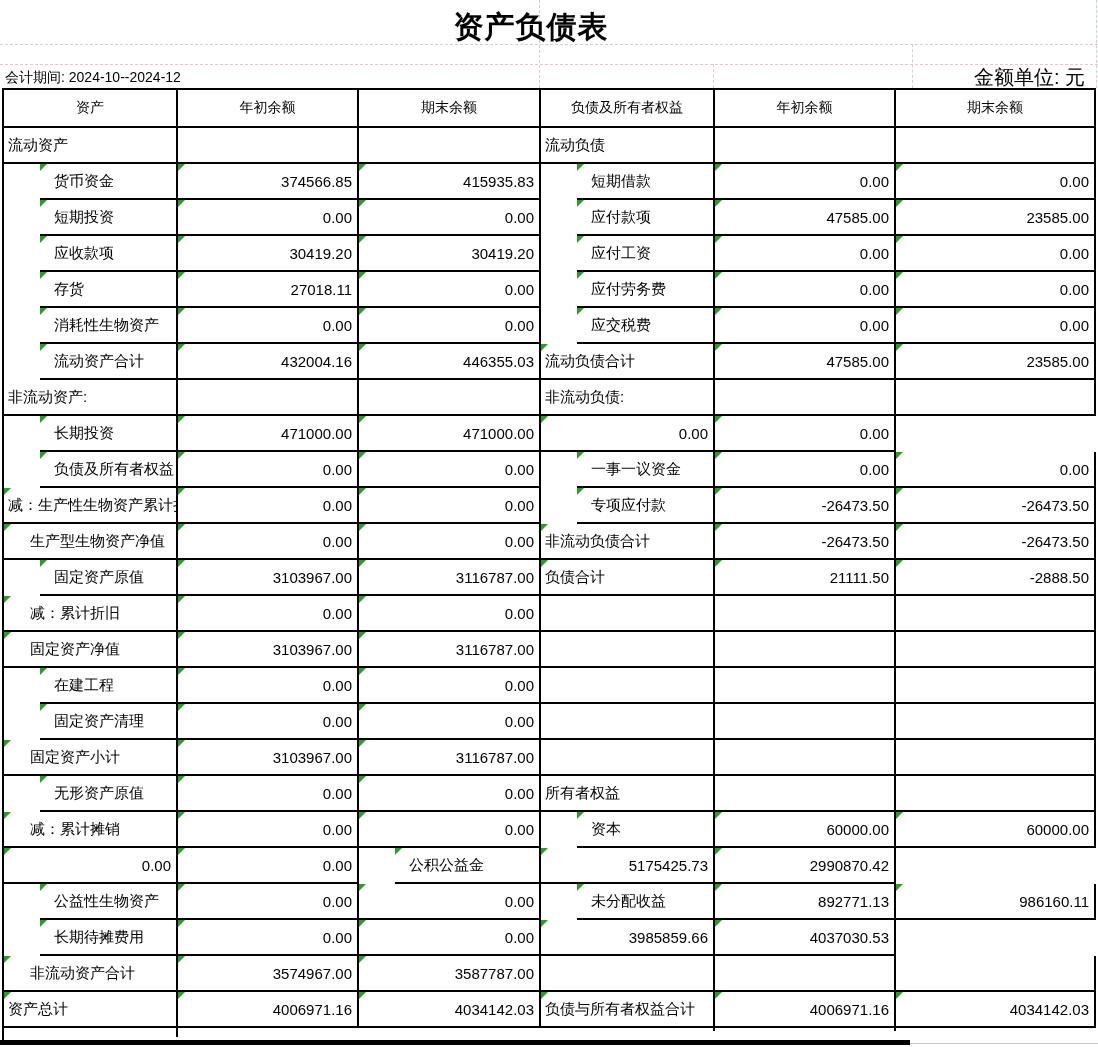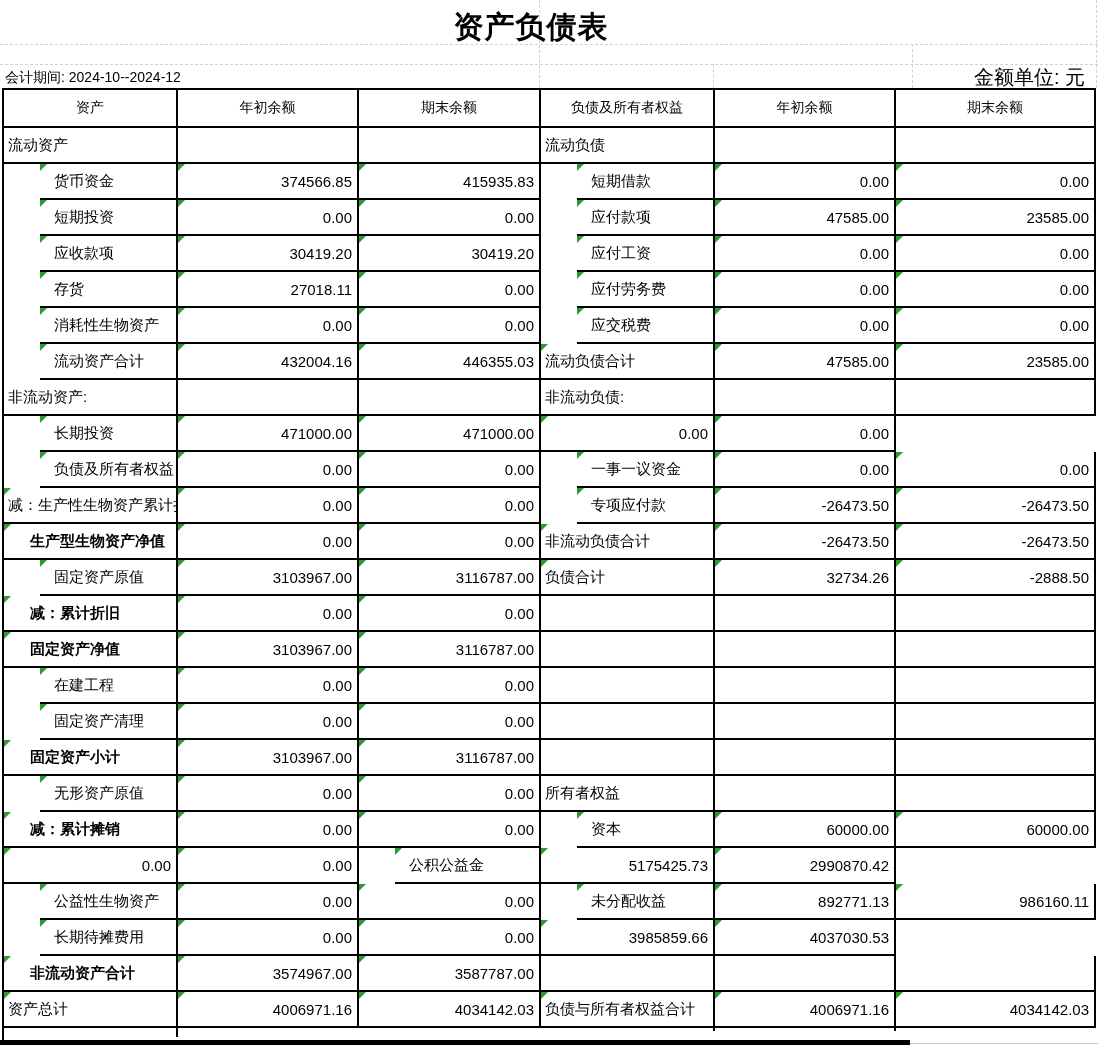--- a/index.html
+++ b/index.html
@@ -29,21 +29,21 @@
     position:relative;
     border-right:2px solid #000; border-bottom:2px solid #000;
     height:36px; font-size:15px;
     display:flex; align-items:center;
     white-space:nowrap; overflow:hidden; background:#fff;
   }
   .trow.head .cell { height:38px; justify-content:center; font-size:14px; }
   .cell.num { justify-content:flex-end; padding-right:5px; }
   .cell.lab.ind0 { padding-left:4px; }
   .cell.lab.ind1 { padding-left:14px;margin-left:36px; }
-  .cell.lab.ind2 { padding-left:26px;font-weight:bold; }
+  .cell.lab.ind2 { padding-left:26px; }
   .flag {
     position:absolute; top:0; left:0; width:0; height:0;
     border-top:7px solid var(--flag-green,#2f9a2f);
     border-right:7px solid transparent;
   }
   .stub { position:absolute; background:#000; }
   .break-bar { position:absolute; left:0; top:1040px; width:910px; height:5px; background:#000; }
   .bottom-faint { position:absolute; left:910px; top:1043px; width:188px; height:1px; background:#c9c9c9; }
 </style>
 </head>
@@ -390,21 +390,21 @@
         <div class="cell num">
           <span class="flag"></span>
           <span>3116787.00</span>
         </div>
         <div class="cell lab ind0">
           <span class="flag"></span>
           <span>负债合计</span>
         </div>
         <div class="cell num">
           <span class="flag"></span>
-          <span>32734.26</span>
+          <span>21111.50</span>
         </div>
         <div class="cell num">
           <span class="flag"></span>
           <span>-2888.50</span>
         </div>
       </div>
       <div class="trow">
         <div class="cell lab ind2">
           <span class="flag"></span>
           <span>减：累计折旧</span>

